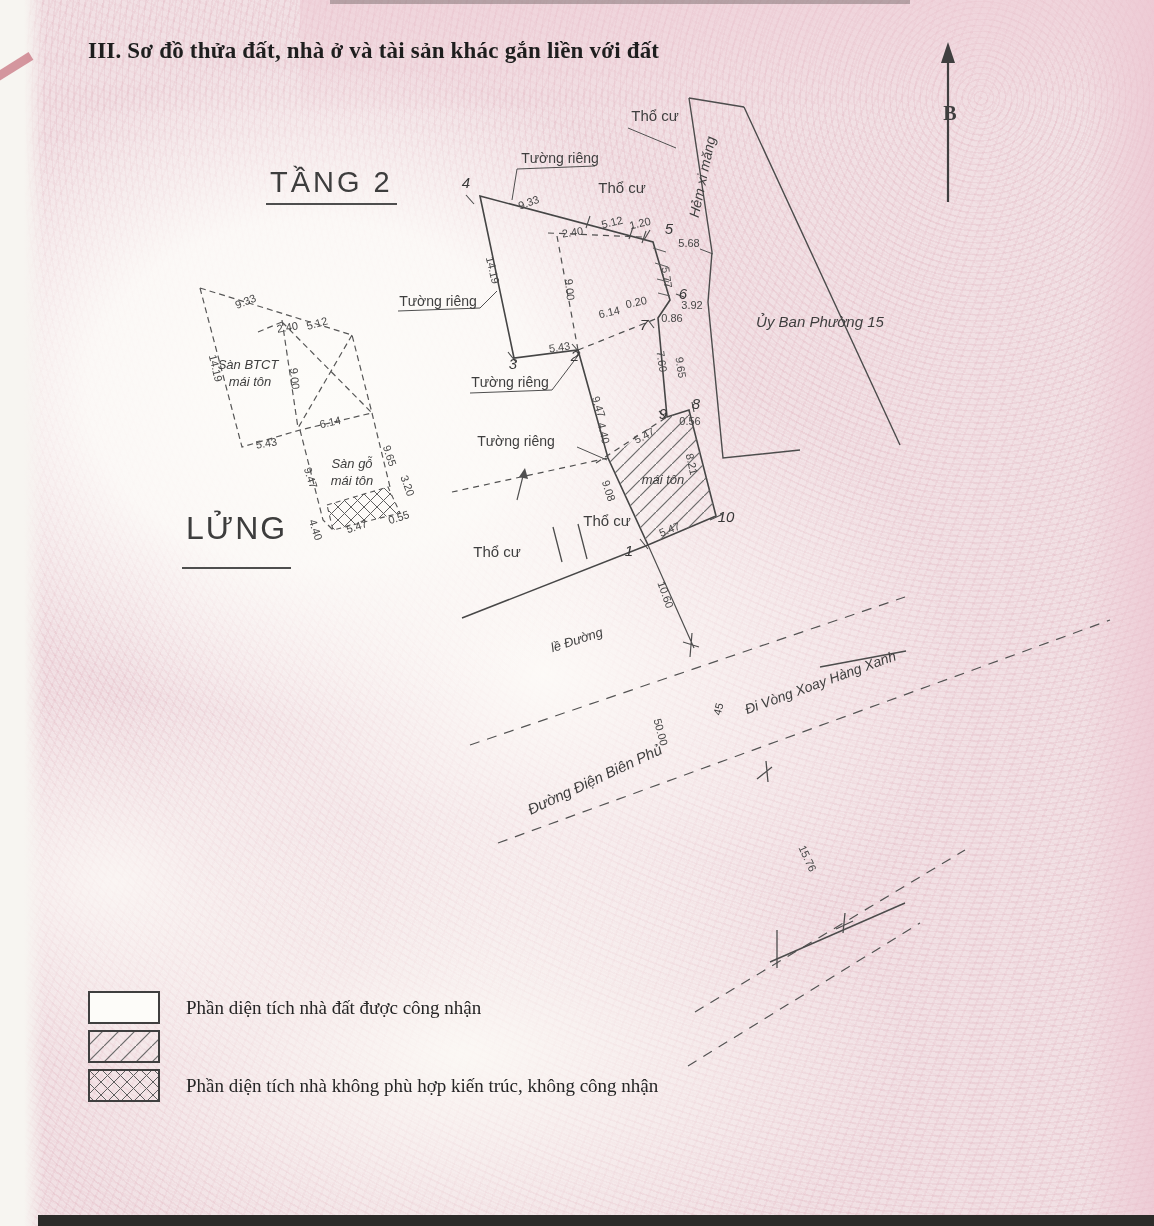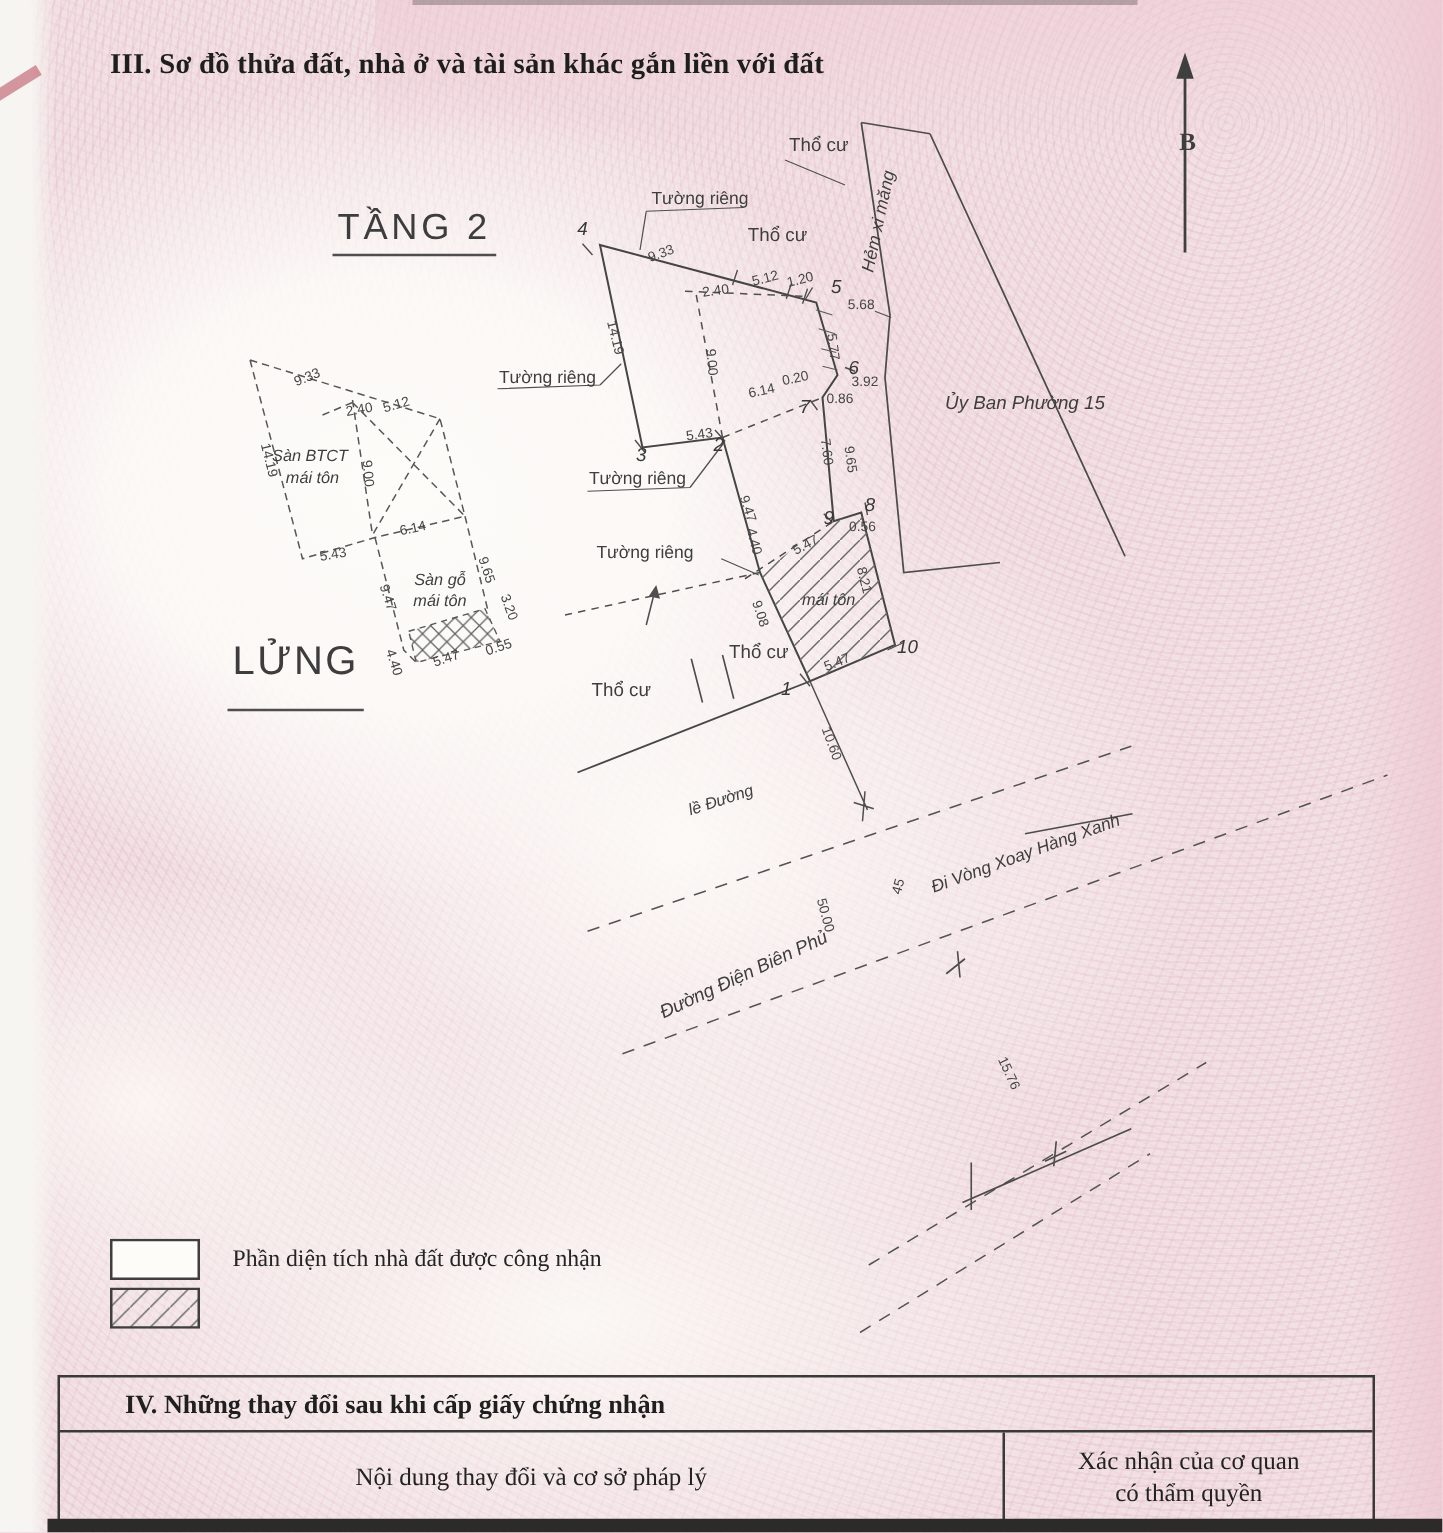--- a/index.html
+++ b/index.html
@@ -196,27 +196,23 @@
       <svg width="72" height="33">
         <rect x="1" y="1" width="70" height="31" fill="#fdfcf9" stroke="#3f3f3f" stroke-width="2"></rect>
       </svg>
       <span class="lg-label">Phần diện tích nhà đất được công nhận</span>
     </div>
     <div class="lg-row">
       <svg width="72" height="33">
         <rect x="1" y="1" width="70" height="31" fill="url(#p-hatch)" stroke="#3f3f3f" stroke-width="2"></rect>
       </svg>
     </div>
-  </div>
-
-  <div id="section4">
-    <div class="s4-title">IV. Những thay đổi sau khi cấp giấy chứng nhận</div>
-    <div class="s4-cols">
-      <div class="s4-left">Nội dung thay đổi và cơ sở pháp lý</div>
-      <div class="s4-right">
-        <span>Xác nhận của cơ quan</span>
-        <span>có thẩm quyền</span>
-      </div>
+    <div class="lg-row">
+      <svg width="72" height="33">
+        <rect x="1" y="1" width="70" height="31" fill="url(#p-cross)" stroke="#3f3f3f" stroke-width="2"></rect>
+      </svg>
+      <span class="lg-label">Phần diện tích nhà không phù hợp kiến trúc, không công nhận</span>
     </div>
   </div>
 
+
   <div class="bottom-band"></div>
 </div>
 
 </body></html>

